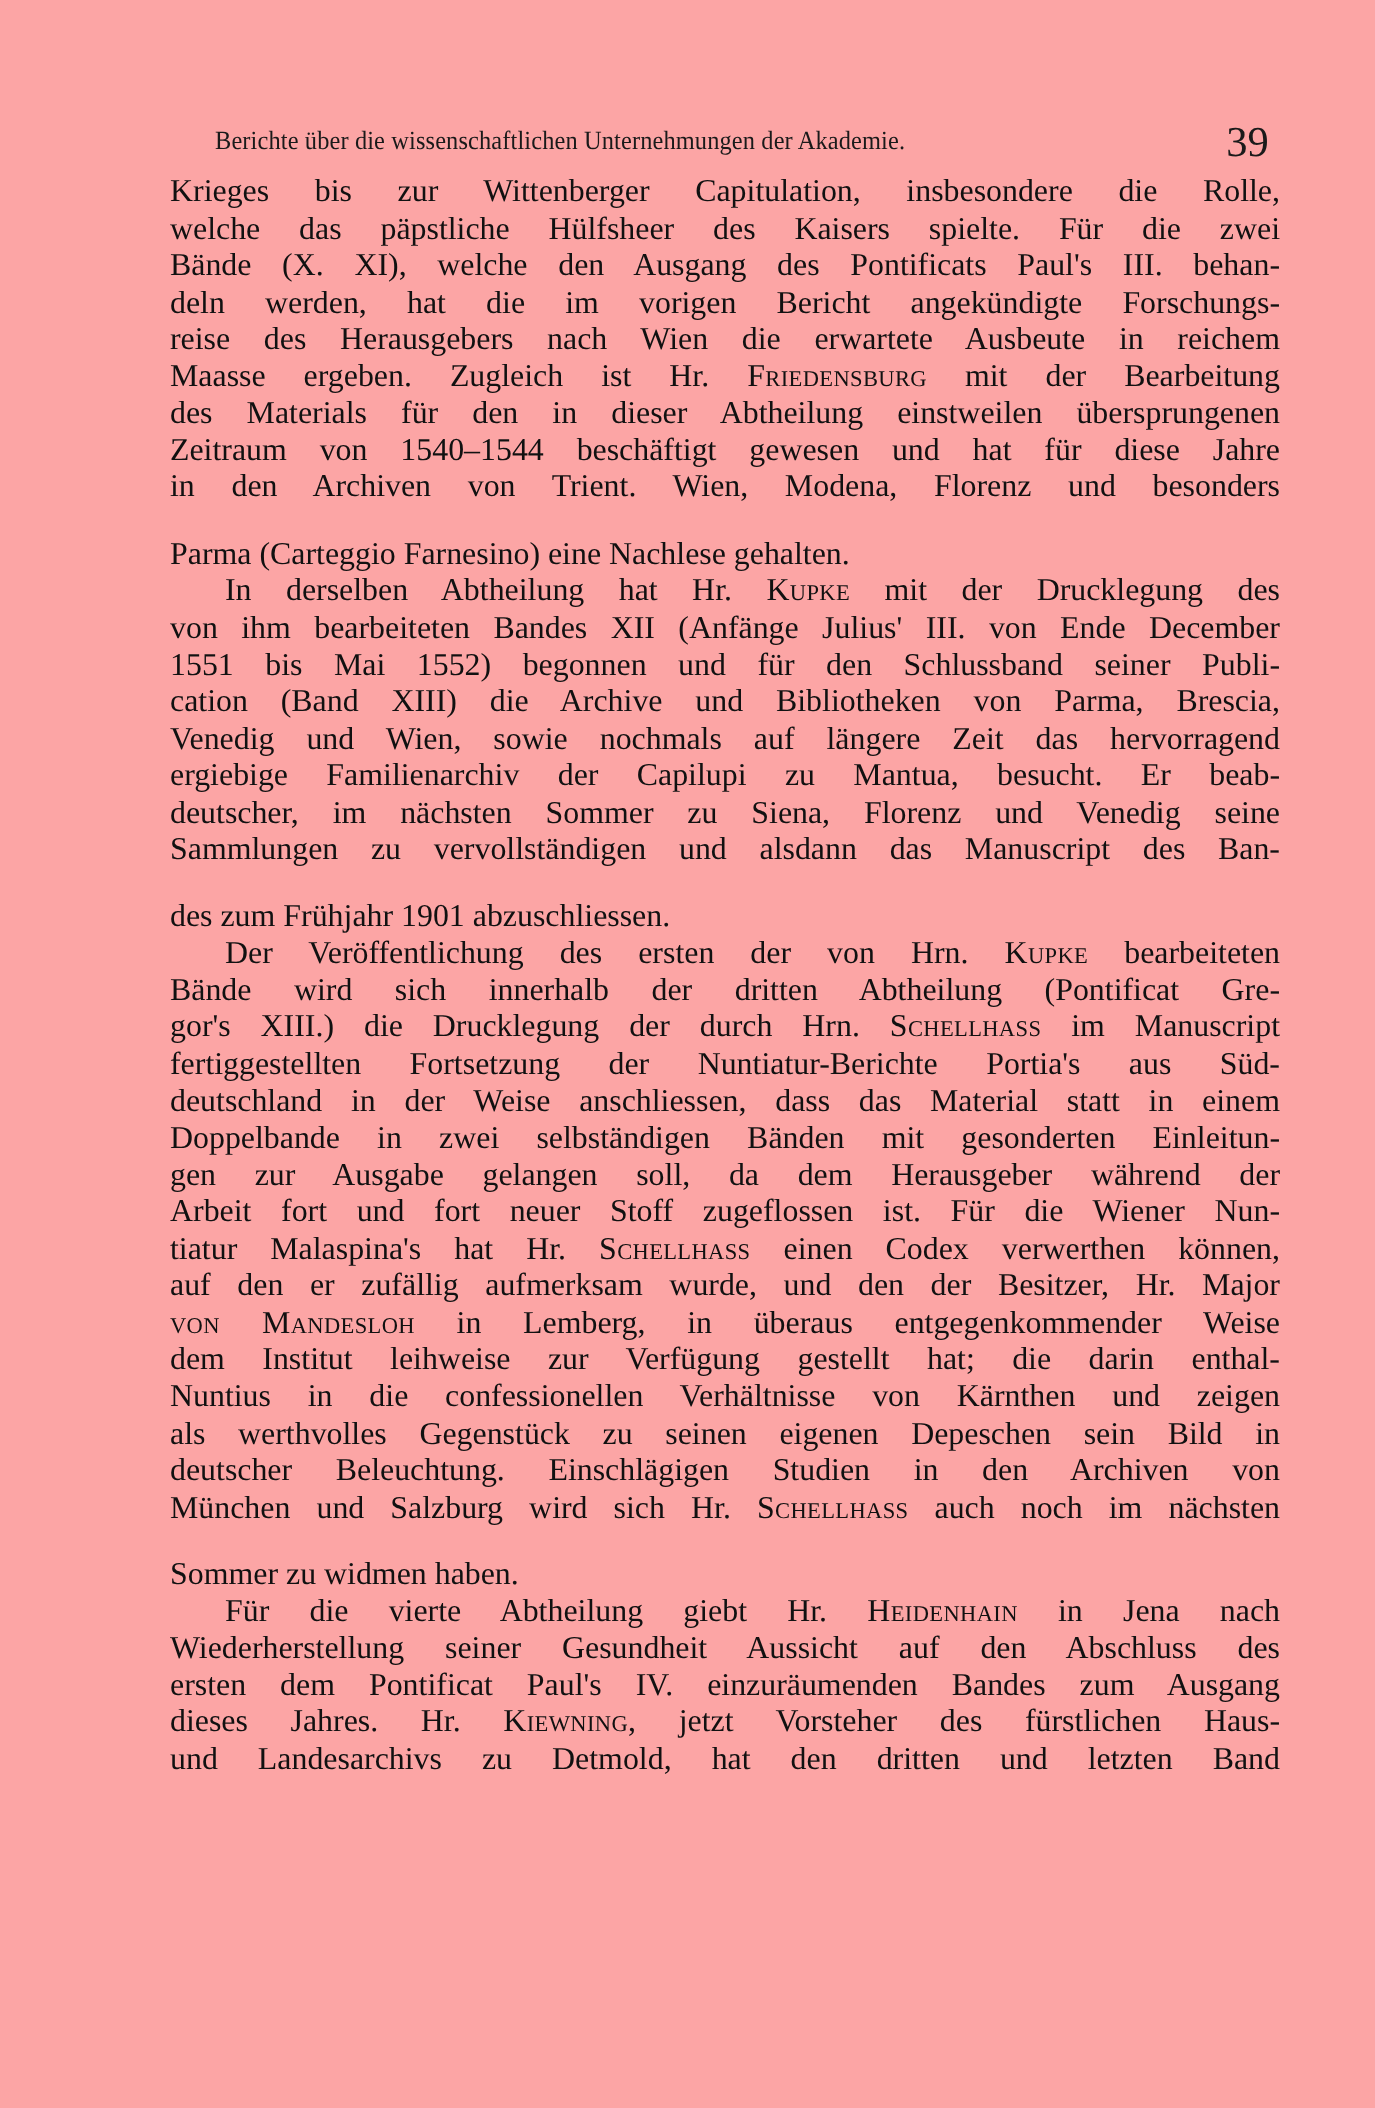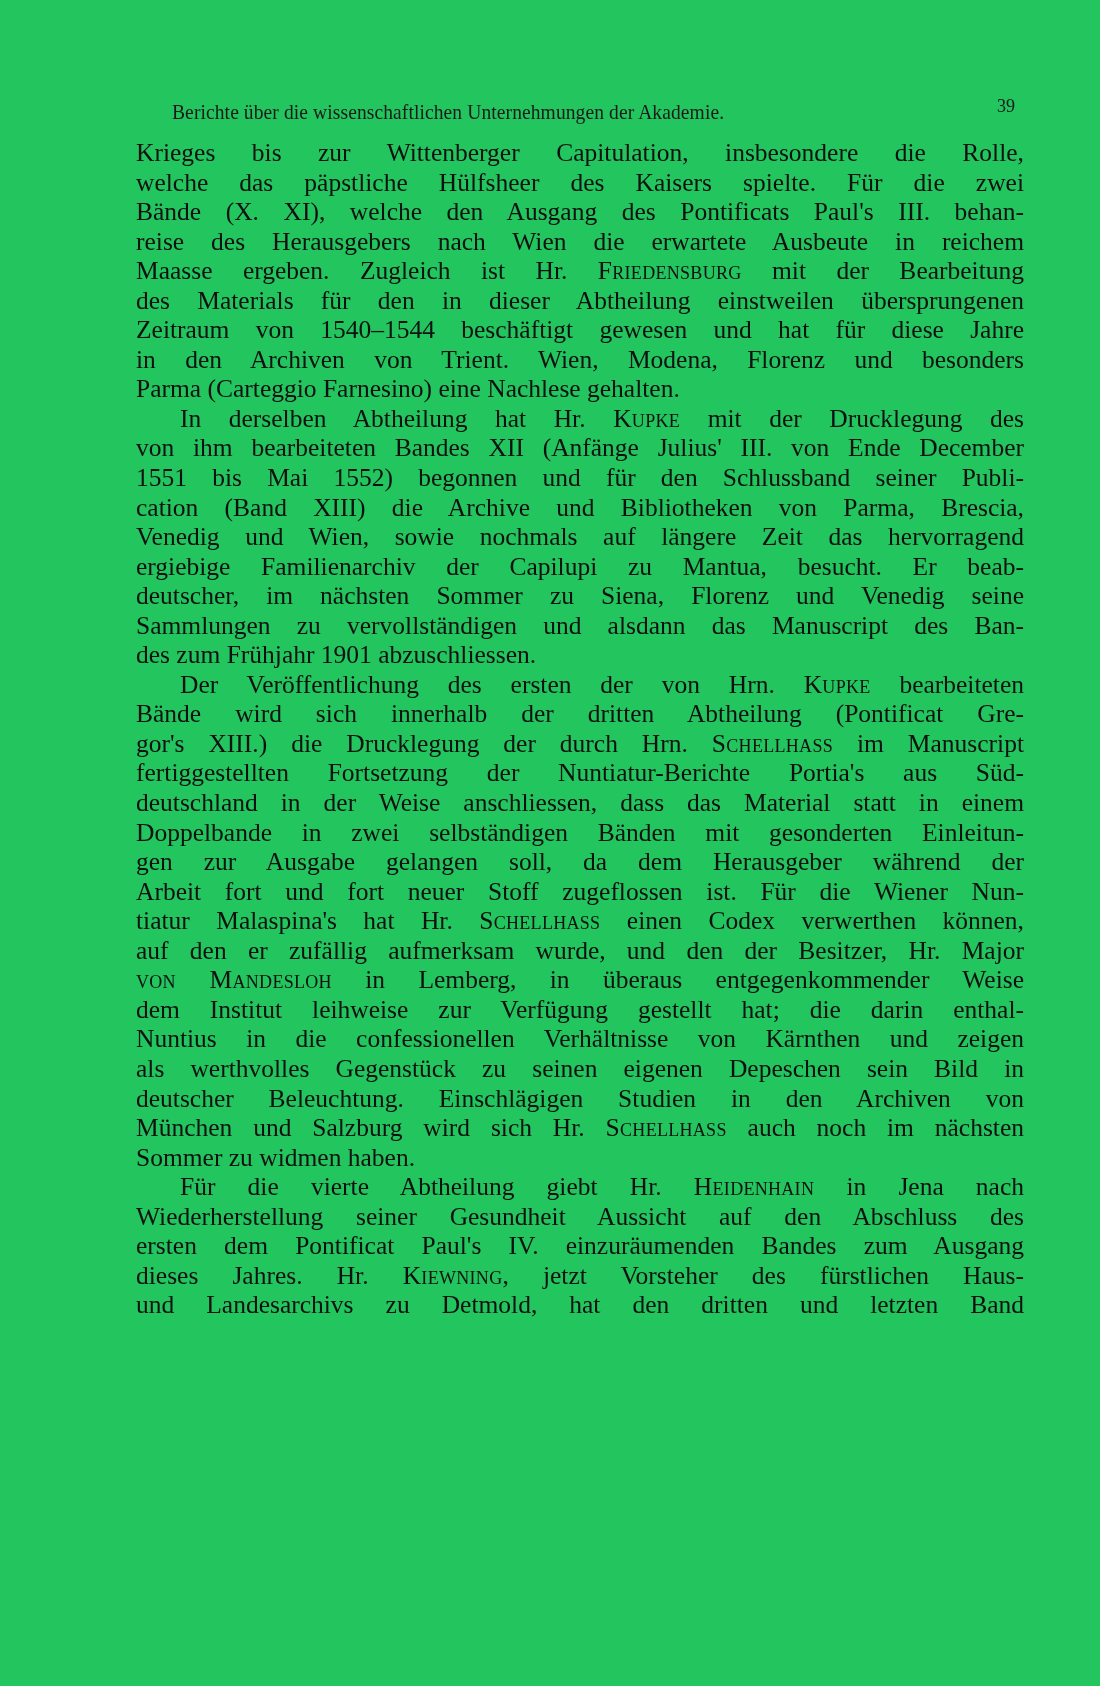--- a/index.html
+++ b/index.html
@@ -1,47 +1,48 @@
 <!DOCTYPE html>
 <html><head>
 <meta charset="utf-8">
 <style>
   html, body { margin: 0; padding: 0; background: #ffffff; }
   body { width: 1100px; height: 1686px; position: relative; overflow: hidden; }
-  .page { position: absolute; left: 0; top: 0; width: 1100px; height: 1686px; background: #22c55e; color: #111; }
+  .page { position: absolute; left: 0; top: 0; width: 1100px; height: 1686px; background: #fca5a5; color: #111; }
   .header {
     position: absolute; left: 172px; top: 96px; width: 843px; height: 30px;
     font-family: "Liberation Serif", serif; font-size: 21px; color: #1a1a1a;
   }
   .header .running-title { position: absolute; left: 0; top: 4px; letter-spacing: 0.1px; transform: scaleX(0.93); transform-origin: left; white-space: nowrap; }
-  .header .page-number { position: absolute; right: 0; top: 0; font-size: 18px; }
+  .header .page-number { position: absolute; right: 0; top: 0; font-size: 34px; }
   .body {
     position: absolute; left: 136px; top: 138px; width: 888px;
     font-family: "Liberation Serif", serif; font-size: 25.5px; color: #111;
   }
   .line {
     height: 29.55px; line-height: 29.55px; white-space: nowrap;
     text-align: justify; text-align-last: justify; overflow: hidden;
   }
-  .line.last { text-align-last: left; }
+  .line.last { text-align-last: left; margin-top: 24px; }
   .line.indent { padding-left: 44px; }
   .sc { font-variant: small-caps; letter-spacing: 0.3px; }
 </style>
 </head>
 <body>
 
 <div class="page">
   <div class="header">
     <span class="running-title">Berichte über die wissenschaftlichen Unternehmungen der Akademie.</span>
     <span class="page-number">39</span>
   </div>
   <div class="body" id="body-text">
       <div class="line">Krieges bis zur Wittenberger Capitulation, insbesondere die Rolle,</div>
       <div class="line">welche das päpstliche Hülfsheer des Kaisers spielte.  Für die zwei</div>
       <div class="line">Bände (X. XI), welche den Ausgang des Pontificats Paul's III. behan-</div>
+      <div class="line">deln werden, hat die im vorigen Bericht angekündigte Forschungs-</div>
       <div class="line">reise des Herausgebers nach Wien die erwartete Ausbeute in reichem</div>
       <div class="line"><span>Maasse ergeben.  Zugleich ist Hr. </span><span class="sc">Friedensburg</span><span> mit der Bearbeitung</span></div>
       <div class="line">des Materials für den in dieser Abtheilung einstweilen übersprungenen</div>
       <div class="line">Zeitraum von 1540–1544 beschäftigt gewesen und hat für diese Jahre</div>
       <div class="line">in den Archiven von Trient. Wien, Modena, Florenz und besonders</div>
       <div class="line last">Parma (Carteggio Farnesino) eine Nachlese gehalten.</div>
       <div class="line indent"><span>In derselben Abtheilung hat Hr. </span><span class="sc">Kupke</span><span> mit der Drucklegung des</span></div>
       <div class="line">von ihm bearbeiteten Bandes XII (Anfänge Julius' III. von Ende December</div>
       <div class="line">1551 bis Mai 1552) begonnen und für den Schlussband seiner Publi-</div>
       <div class="line">cation (Band XIII) die Archive und Bibliotheken von Parma, Brescia,</div>

